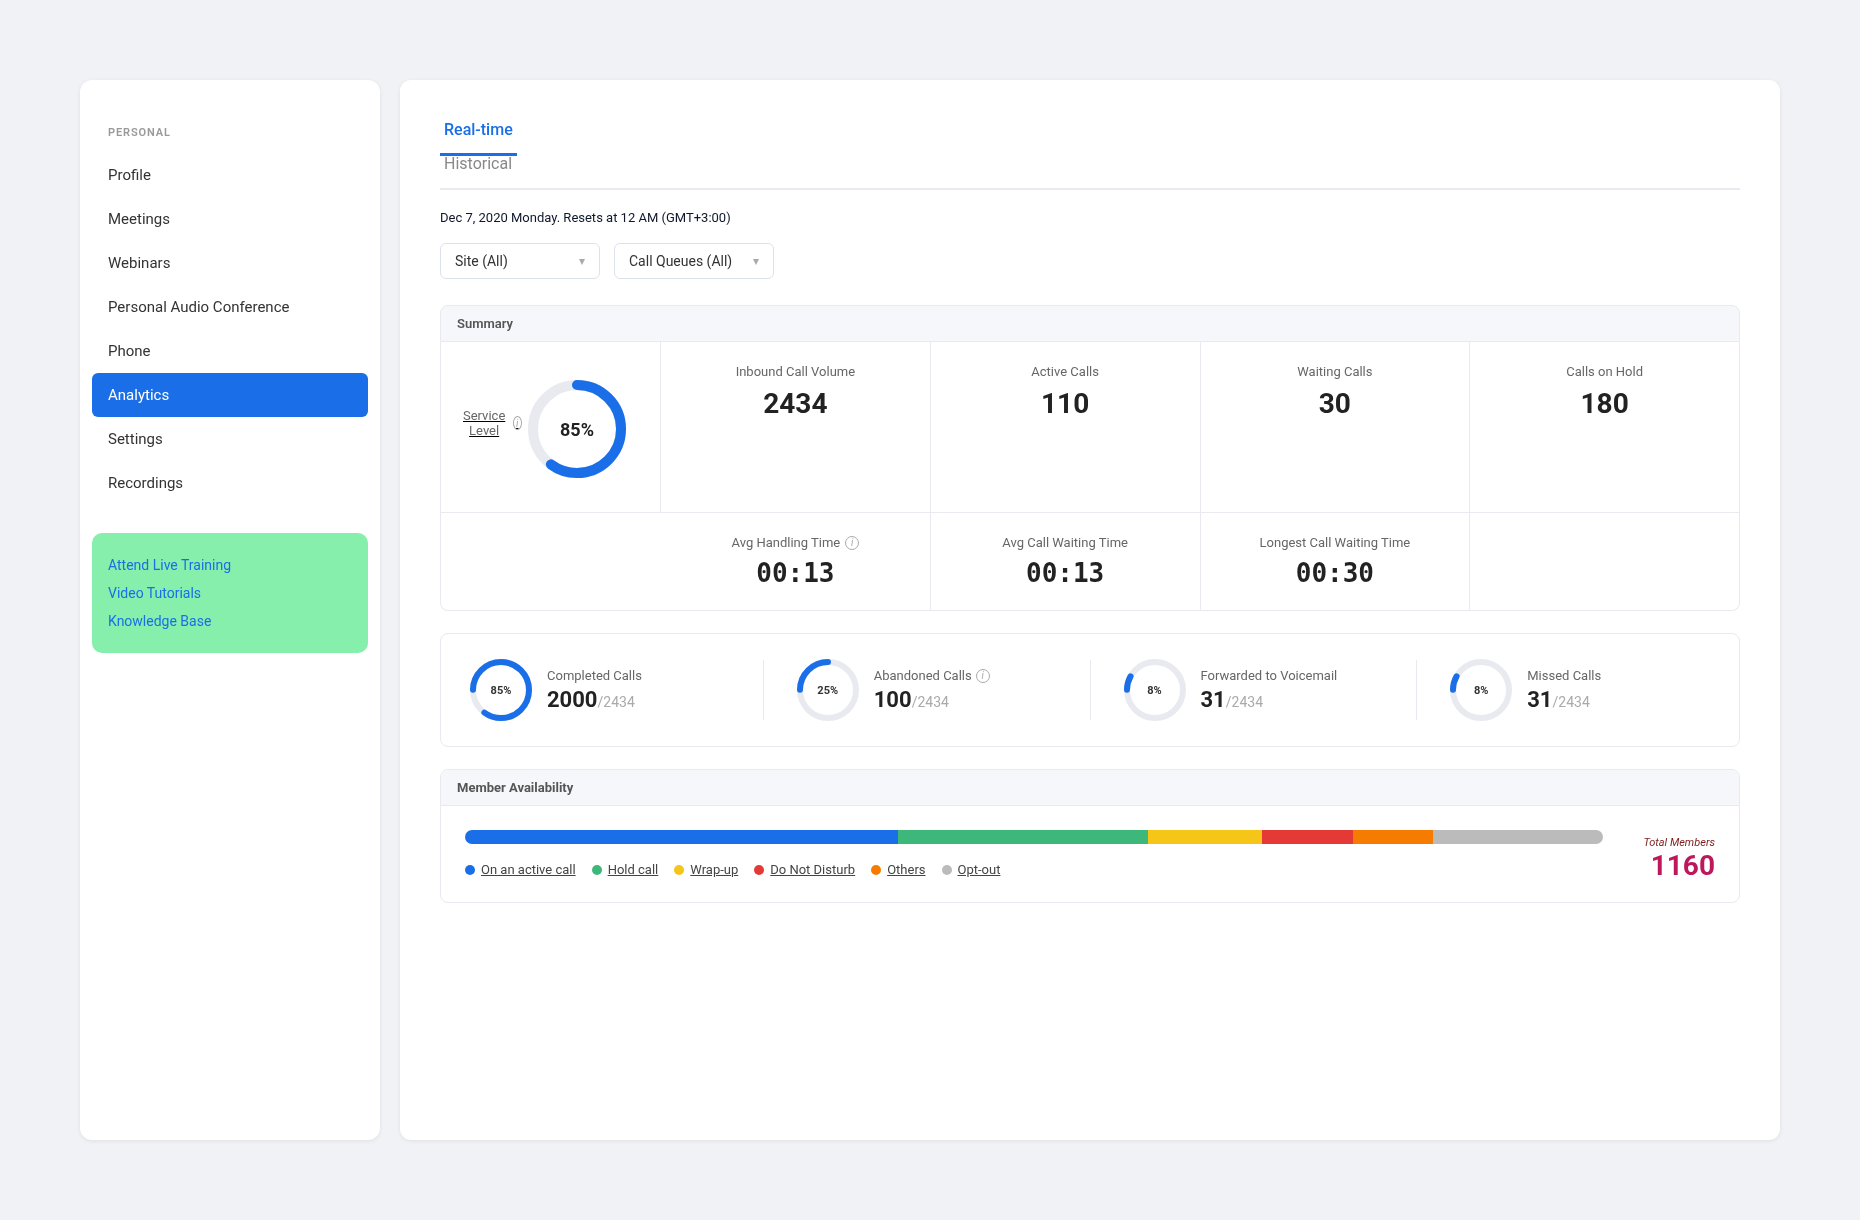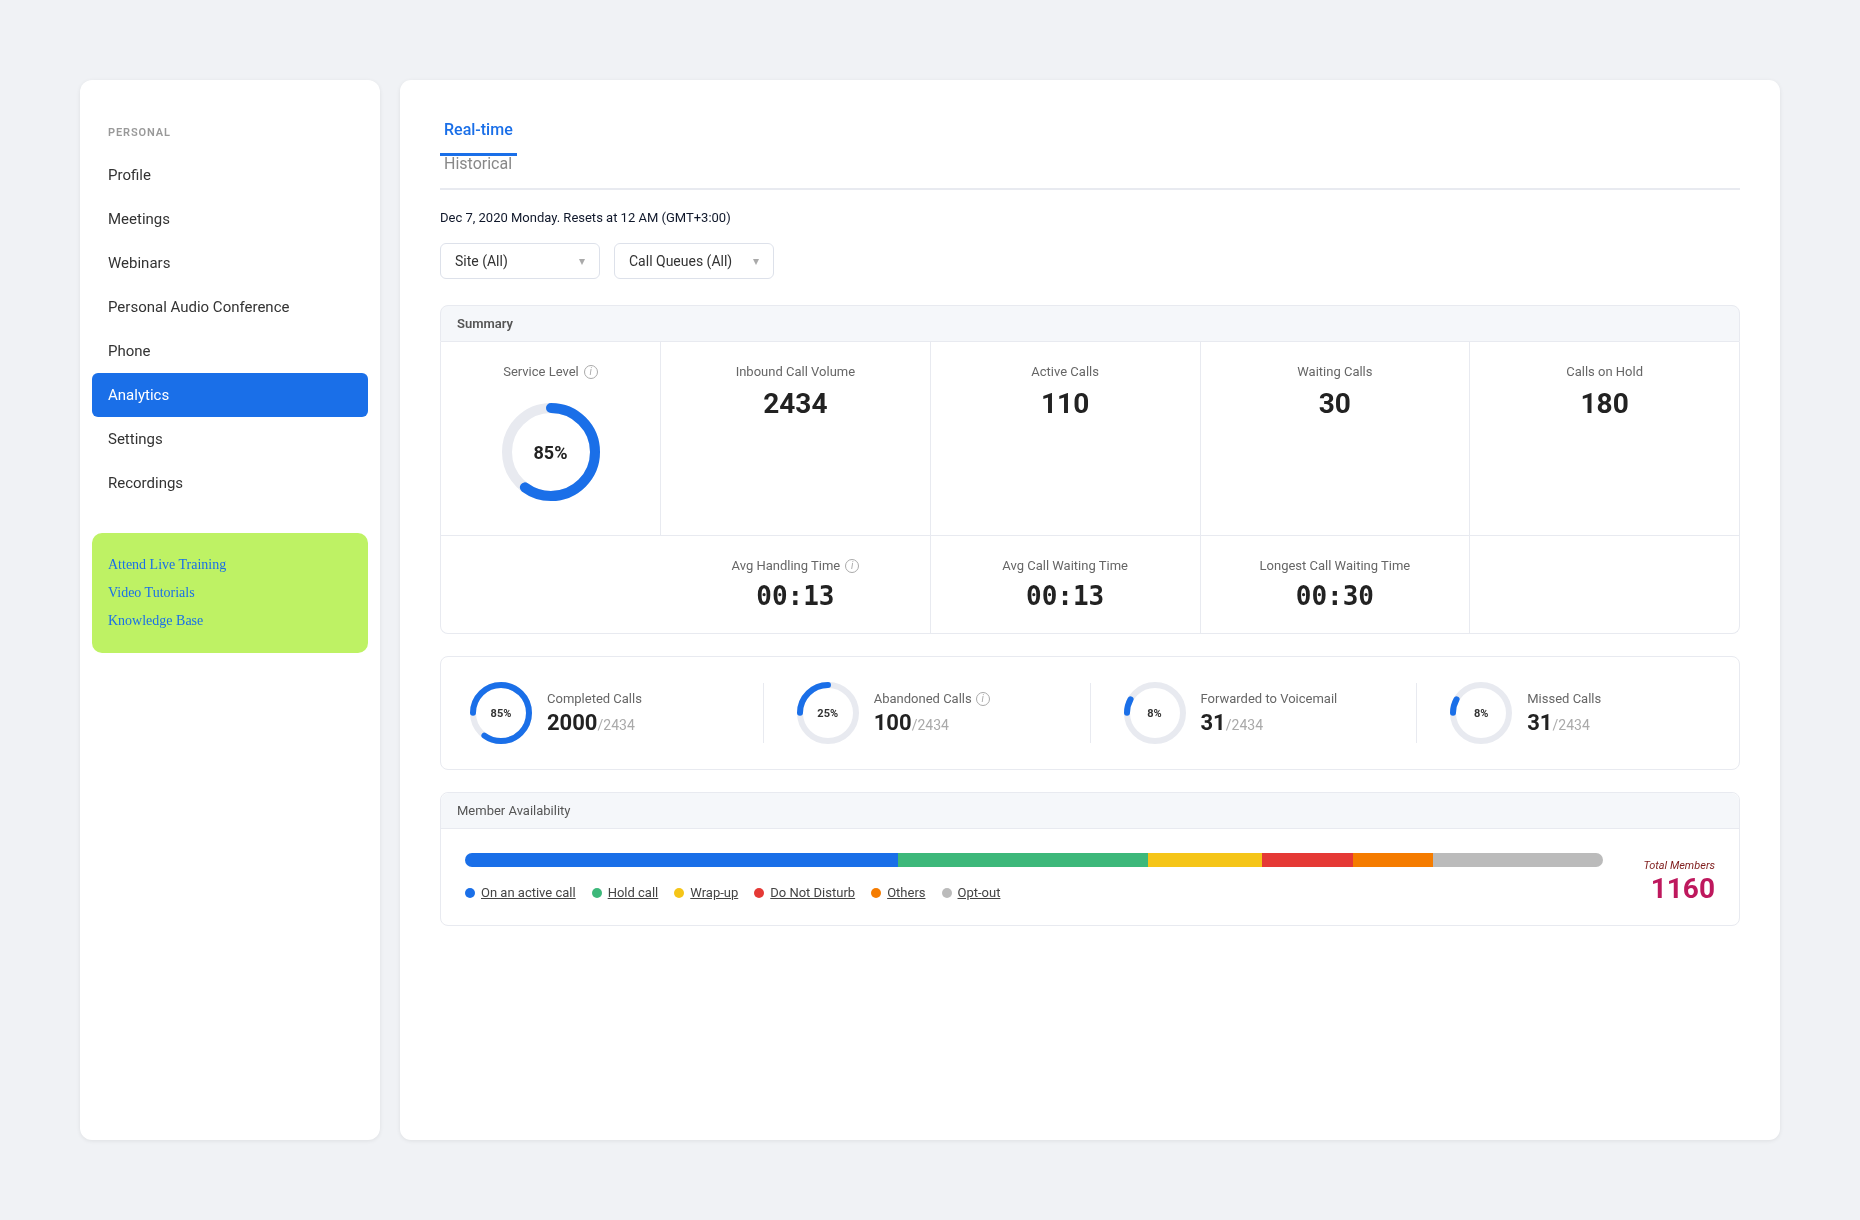--- a/index.html
+++ b/index.html
@@ -45,24 +45,23 @@
     }
     .sidebar-item.active {
       background: #1a6fe8;
       color: #fff;
       border-radius: 6px;
       margin: 0 12px;
       padding: 13px 16px;
     }
     .sidebar-links {
       margin: 28px 12px 0 12px;
-      background: #bef264;
+      background: #86efac;
       border-radius: 10px;
       padding: 18px 16px;
-      font-family: Liberation Serif, serif;
     }
     .sidebar-link {
       display: block;
       color: #1a6fe8;
       font-size: 14px;
       padding: 6px 0;
       cursor: pointer;
       text-decoration: none;
     }
 
@@ -151,25 +150,26 @@
     .summary-row:last-child { border-bottom: none; }
     .summary-cell {
       flex: 1;
       padding: 22px 18px;
       text-align: center;
       border-right: 1px solid #e8eaf0;
     }
     .summary-cell:last-child { border-right: none; }
     .summary-cell.service-level {
       display: flex;
-      flex-direction: column;
-      align-items: center;
-      justify-content: flex-start;
+      flex-direction: row;
+      align-items: center;
+      justify-content: flex-end;
       padding: 22px 28px;
       max-width: 220px;
+      text-decoration: underline;
     }
     .summary-label {
       font-size: 13px;
       color: #666;
       margin-bottom: 8px;
       display: flex;
       align-items: center;
       gap: 5px;
       justify-content: center;
     }
@@ -278,21 +278,21 @@
     
     .member-section {
       border: 1px solid #e8eaf0;
       border-radius: 8px;
     }
     .member-header {
       background: #f5f7fa;
       border-radius: 8px 8px 0 0;
       padding: 10px 16px;
       font-size: 13px;
-      font-weight: 400;
+      font-weight: 700;
       color: #555;
       border-bottom: 1px solid #e8eaf0;
     }
     .member-body {
       padding: 24px 24px 20px 24px;
     }
     .stacked-bar {
       height: 14px;
       border-radius: 7px;
       display: flex;

